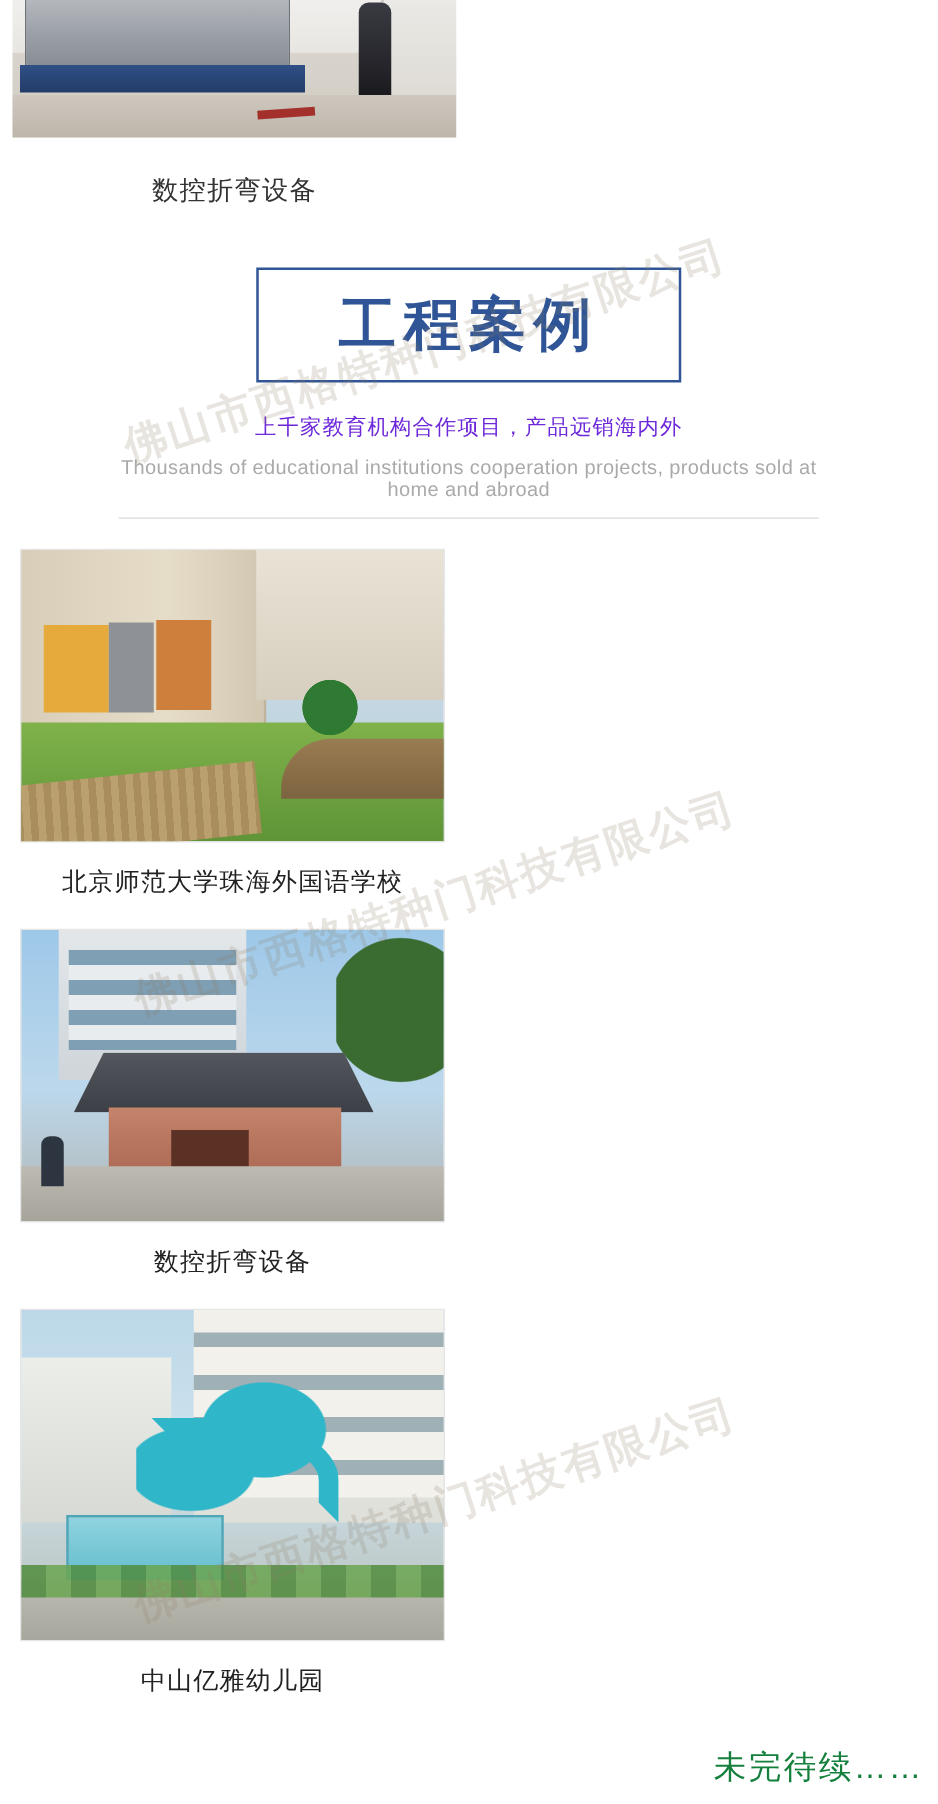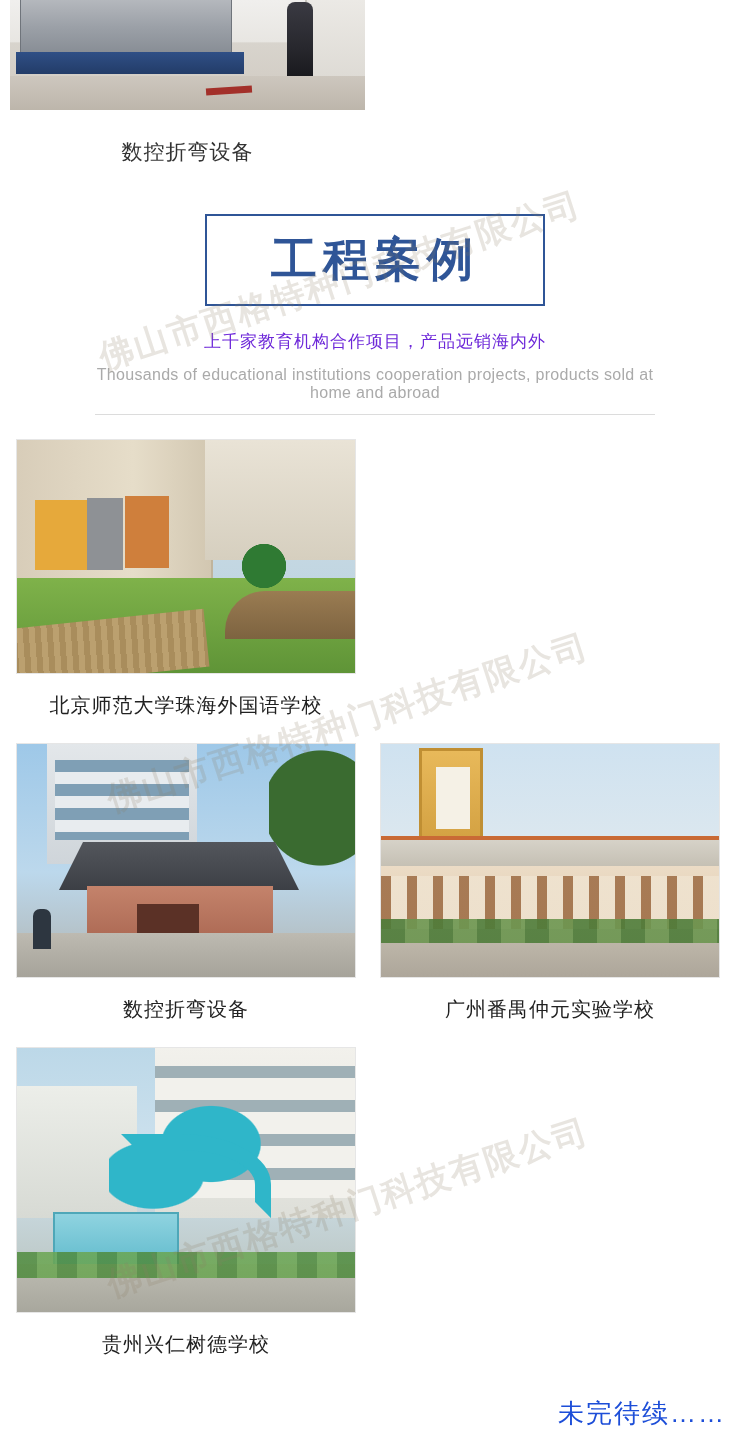--- a/index.html
+++ b/index.html
@@ -401,23 +401,23 @@
   }
   .c6 .green {
     position: absolute; left: 0; bottom: 34px; width: 100%; height: 26px;
     background: repeating-linear-gradient(90deg,#4f8b3d 0 20px,#6aa551 20px 40px);
     opacity: .85;
   }
 
   
   .tbc {
     text-align: right;
-    padding: 14px 24px 0 0;
+    padding: 14px 11px 0 0;
     font-size: 26px;
-    color: #1d4ed8;
+    color: #15803d;
     letter-spacing: 2px;
   }
 
   
   .watermark {
     position: absolute;
     pointer-events: none;
     color: rgba(140, 125, 100, 0.20);
     font-size: 34px;
     font-weight: bold;
@@ -485,46 +485,35 @@
         <div class="trees"></div>
         <div class="roof"></div>
         <div class="templebody"></div>
         <div class="gate"></div>
         <div class="ground"></div>
         <div class="ppl"></div>
       </div>
       <div class="case-caption">数控折弯设备</div>
     </div>
 
-    <div class="case-cell">
-      <div class="case-photo c4">
-        <div class="tower"></div>
-        <div class="main"></div>
-        <div class="redband"></div>
-        <div class="windows"></div>
-        <div class="ground"></div>
-        <div class="shrub"></div>
-      </div>
-      <div class="case-caption">广州番禺仲元实验学校</div>
-    </div>
   </div>
 
   <div class="case-row">
 
     <div class="case-cell">
       <div class="case-photo tall c6">
         <div class="blk"></div>
         <div class="blkL"></div>
         <div class="sculpt"></div>
         <div class="sculpt2"></div>
         <div class="entry"></div>
         <div class="ground"></div>
         <div class="green"></div>
       </div>
-      <div class="case-caption">贵州兴仁树德学校</div>
+      <div class="case-caption">中山亿雅幼儿园</div>
     </div>
   </div>
 
 </div>
 
 <div class="tbc">未完待续……</div>
 
 <div class="watermark wm1">佛山市西格特种门科技有限公司</div>
 <div class="watermark wm2">佛山市西格特种门科技有限公司</div>
 <div class="watermark wm3">佛山市西格特种门科技有限公司</div>

